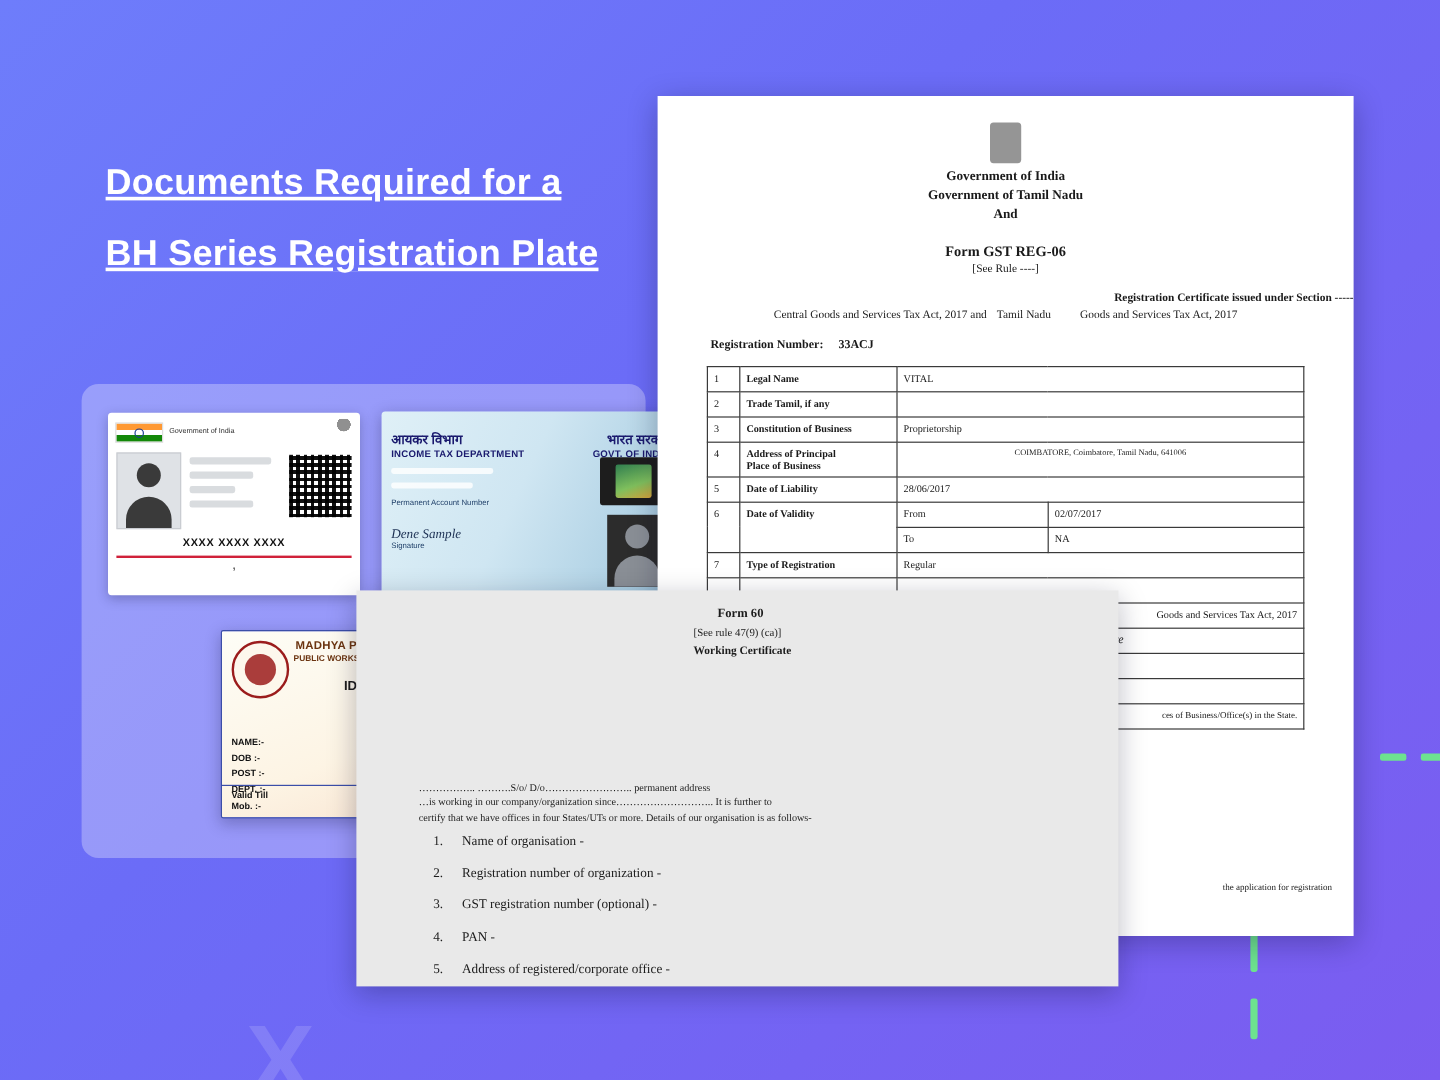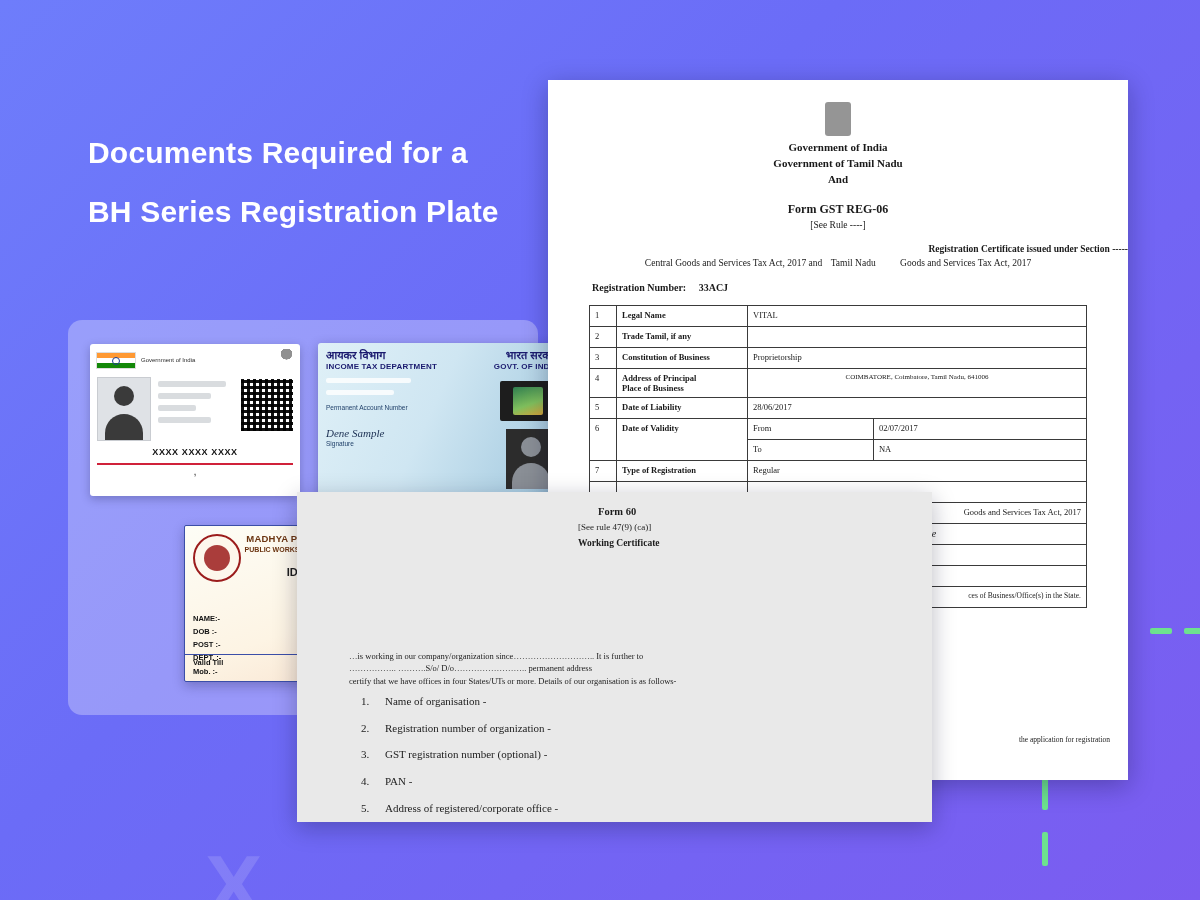--- a/index.html
+++ b/index.html
@@ -44,20 +44,21 @@
   .headline {
     position: absolute;
     left: 88px;
     top: 124px;
     width: 520px;
     color: #ffffff;
     font-size: 30px;
     font-weight: 700;
     line-height: 1.95;
     letter-spacing: 0.2px;
+    text-decoration: underline;
   }
   .headline .l2 { display:block; }
 
   
   .cards-panel {
     position: absolute;
     left: 68px;
     top: 320px;
     width: 470px;
     height: 395px;
@@ -155,21 +156,21 @@
     left: 318px;
     top: 343px;
     width: 248px;
     height: 160px;
     border-radius: 3px;
     box-shadow: 0 3px 12px rgba(20,20,60,.3);
     overflow: hidden;
     background: linear-gradient(115deg, #dff0f7 0%, #cfe6f2 45%, #9ec6dd 100%);
   }
   .pan .pan-head {
-    display:flex; justify-content: space-between; padding: 6px 8px 0 8px;
+    display:flex; justify-content: space-between; padding: 18px 8px 0 8px;
   }
   .pan .hindi { font-size: 11px; font-weight:700; color:#1a1a6e; line-height: 1.15; }
   .pan .eng { font-size: 8px; font-weight:700; color:#1a1a6e; letter-spacing: .2px; }
   .pan .right-head { text-align: right; }
   .pan .right-head .hindi { font-size: 11px; }
   .pan .ln { height: 5px; background: rgba(255,255,255,.8); border-radius: 2px; margin: 7px 0 0 8px; }
   .pan .ln.a { width: 85px; }
   .pan .ln.b { width: 68px; }
   .pan .pan-label { font-size: 6.5px; color:#22426b; margin: 9px 0 0 8px; }
   .pan .sig {
@@ -530,22 +531,22 @@
     </tbody>
       </table>
     <div style="position:absolute; right:18px; top:655px; font-size:7.5px;">the application for registration</div>
   </div>
 
   <div class="form60">
     <div class="f60-title">Form 60</div>
     <div class="f60-rule">[See rule 47(9) (ca)]</div>
     <div class="f60-sub">Working Certificate</div>
     <div class="f60-body">
+      <div>…………….. ……….S/o/ D/o…………………….. permanent address</div>
       <div>…is working in our company/organization since……………………….. It is further to</div>
-      <div>…………….. ……….S/o/ D/o…………………….. permanent address</div>
       <div>certify that we have offices in four States/UTs or more. Details of our organisation is as follows-</div>
     </div>
     <div class="f60-list">
       <div><span class="num">1.</span><span>Name of organisation -</span></div>
       <div><span class="num">2.</span><span>Registration number of organization -</span></div>
       <div><span class="num">3.</span><span>GST registration number (optional) -</span></div>
       <div><span class="num">4.</span><span>PAN -</span></div>
       <div><span class="num">5.</span><span>Address of registered/corporate office -</span></div>
       <div><span class="num">6.</span><span>E- mail address –</span></div>
     </div>

